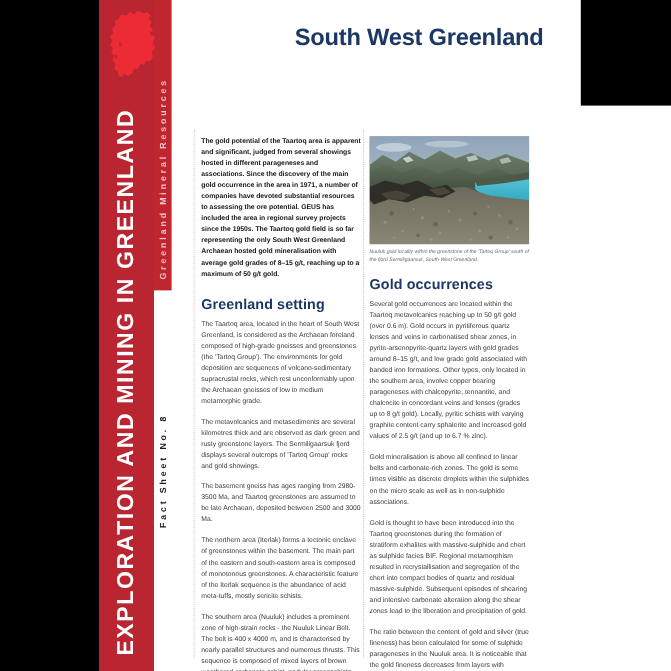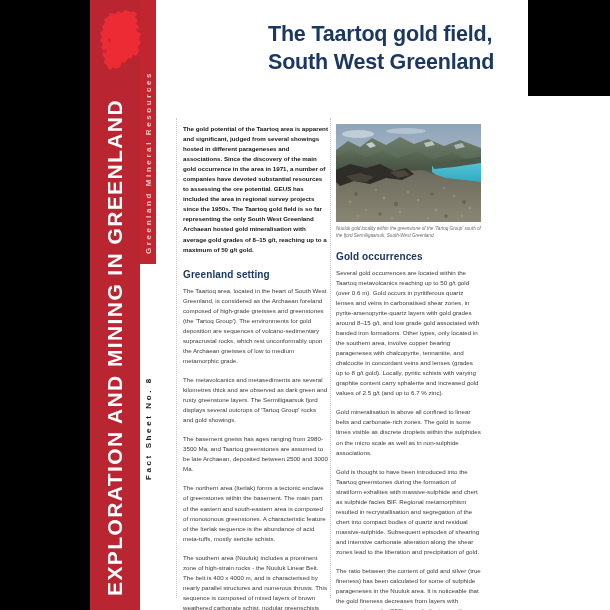--- a/index.html
+++ b/index.html
@@ -143,21 +143,21 @@
 
   .lead {
     font-size: 6.2px;
     line-height: 1.62;
     font-weight: bold;
     color: #151515;
     margin: 0 0 14px 0;
     text-align: left;
   }
   h2.sec {
-    font-size: 10px;
+    font-size: 13px;
     color: #1b3763;
     margin: 0 0 6px 0;
     font-weight: bold;
     letter-spacing: 0.1px;
   }
   p.body {
     font-size: 6.2px;
     line-height: 1.62;
     color: #3a3a3a;
     margin: 0 0 9px 0;
@@ -209,21 +209,20 @@
   </div>
 
   <div class="factsheet-wrap">
     <div class="factsheet-label">Fact Sheet No. 8</div>
   </div>
 
   <div class="hairline" style="left:176px; top:118px; height:480px;"></div>
   <div class="hairline" style="left:330px; top:118px; height:480px;"></div>
 
   <div class="doc-title">
-    <div>The Taartoq gold field,</div>
     <div>South West Greenland</div>
   </div>
 
   <div class="col col-left">
     <p class="lead">The gold potential of the Taartoq area is apparent and significant, judged from several showings hosted in different parageneses and associations. Since the discovery of the main gold occurrence in the area in 1971, a number of companies have devoted substantial resources to assessing the ore potential. GEUS has included the area in regional survey projects since the 1950s. The Taartoq gold field is so far representing the only South West Greenland Archaean hosted gold mineralisation with average gold grades of 8–15 g/t, reaching up to a maximum of 50 g/t gold.</p>
     <h2 class="sec">Greenland setting</h2>
     <p class="body">The Taartoq area, located in the heart of South West Greenland, is considered as the Archaean foreland composed of high-grade gneisses and greenstones (the 'Tartoq Group'). The environments for gold deposition are sequences of volcano-sedimentary supracrustal rocks, which rest unconformably upon the Archaean gneisses of low to medium metamorphic grade.</p>
     <p class="body">The metavolcanics and metasediments are several kilometres thick and are observed as dark green and rusty greenstone layers. The Sermiligaarsuk fjord displays several outcrops of 'Tartoq Group' rocks and gold showings.</p>
     <p class="body">The basement gneiss has ages ranging from 2980-3500 Ma, and Taartoq greenstones are assumed to be late Archaean, deposited between 2500 and 3000 Ma.</p>
     <p class="body">The northern area (Iterlak) forms a tectonic enclave of greenstones within the basement. The main part of the eastern and south-eastern area is composed of monotonous greenstones. A characteristic feature of the Iterlak sequence is the abundance of acid meta-tuffs, mostly sericite schists.</p>

